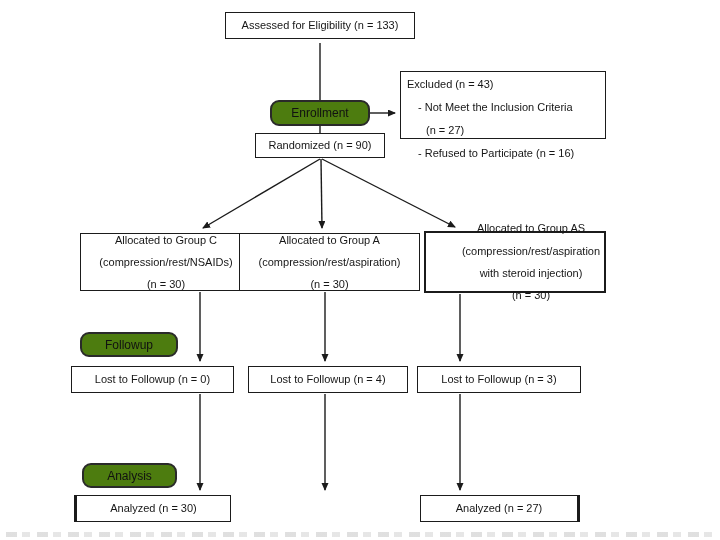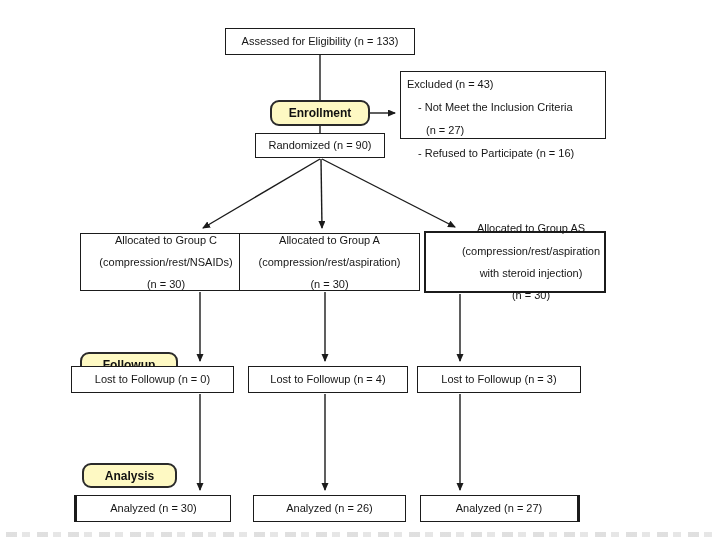--- a/index.html
+++ b/index.html
@@ -14,42 +14,42 @@
   svg.connectors{position:absolute;left:0;top:0;width:720px;height:540px;z-index:1;}
   .box{
     position:absolute;z-index:2;background:#ffffff;
     border:1.5px solid #1b1b1b;
     display:flex;align-items:center;justify-content:center;
     text-align:center;font-size:11px;line-height:1.3;color:#161616;
     box-sizing:border-box;
   }
   .multi{flex-direction:column;gap:8px;}
   .label-box{
-    position:absolute;z-index:2;background:#fef9c3;
+    position:absolute;z-index:2;background:#4d7c0f;
     border:2px solid #2a2a2a;border-radius:9px;
     display:flex;align-items:center;justify-content:center;
-    font-weight:bold;font-size:12px;color:#111;
+    font-weight:normal;font-size:12px;color:#111;
     box-sizing:border-box;
   }
   .excluded{
     align-items:flex-start;justify-content:flex-start;
     text-align:left;padding:5px 6px;line-height:1.35;
   }
   .excl-ind1{padding-left:11px;}
   .excl-ind2{padding-left:19px;}
   
-  .pos-assessed   {left:225px;top:28px; width:190px;height:27px;}
+  .pos-assessed   {left:225px;top:12px; width:190px;height:27px;}
   .pos-enrollment {left:270px;top:100px;width:100px;height:26px;}
   .pos-excluded   {left:400px;top:71px; width:206px;height:68px;}
   .pos-randomized {left:255px;top:133px;width:130px;height:25px;}
   .pos-allocation {left:80px; top:205px;width:100px;height:24px;}
   .pos-groupC     {left:64px; top:233px;width:172px;height:58px;margin-left:16px;}
   .pos-groupA     {left:239px;top:233px;width:181px;height:58px;}
   .pos-groupAS    {left:424px;top:231px;width:182px;height:62px;border-width:2px;padding-left:32px;}
-  .pos-followup   {left:80px; top:352px;width:98px; height:25px;}
+  .pos-followup   {left:80px; top:332px;width:98px; height:25px;}
   .pos-ltf0       {left:71px; top:366px;width:163px;height:27px;}
   .pos-ltf1       {left:248px;top:366px;width:160px;height:27px;}
   .pos-ltf2       {left:417px;top:366px;width:164px;height:27px;}
   .pos-analysis   {left:82px; top:463px;width:95px; height:25px;}
   .pos-an0        {left:74px; top:495px;width:157px;height:27px;border-left-width:3px;}
   .pos-an1        {left:253px;top:495px;width:153px;height:27px;}
   .pos-an2        {left:420px;top:495px;width:160px;height:27px;border-right-width:3px;}
   
   .caption-strip{
     position:absolute;left:6px;top:532px;width:706px;height:5px;z-index:2;
@@ -136,22 +136,19 @@
     <span>Lost to Followup (n = 3)</span>
   </div>
 
   <div class="label-box pos-analysis">
     <span>Analysis</span>
   </div>
 
   <div class="box pos-an0">
     <span>Analyzed (n = 30)</span>
   </div>
-  <div class="box pos-an1">
-    <span>Analyzed (n = 26)</span>
-  </div>
   <div class="box pos-an2">
     <span>Analyzed (n = 27)</span>
   </div>
 
   <div class="caption-strip"></div>
 
 </div>
 
 </body></html>

